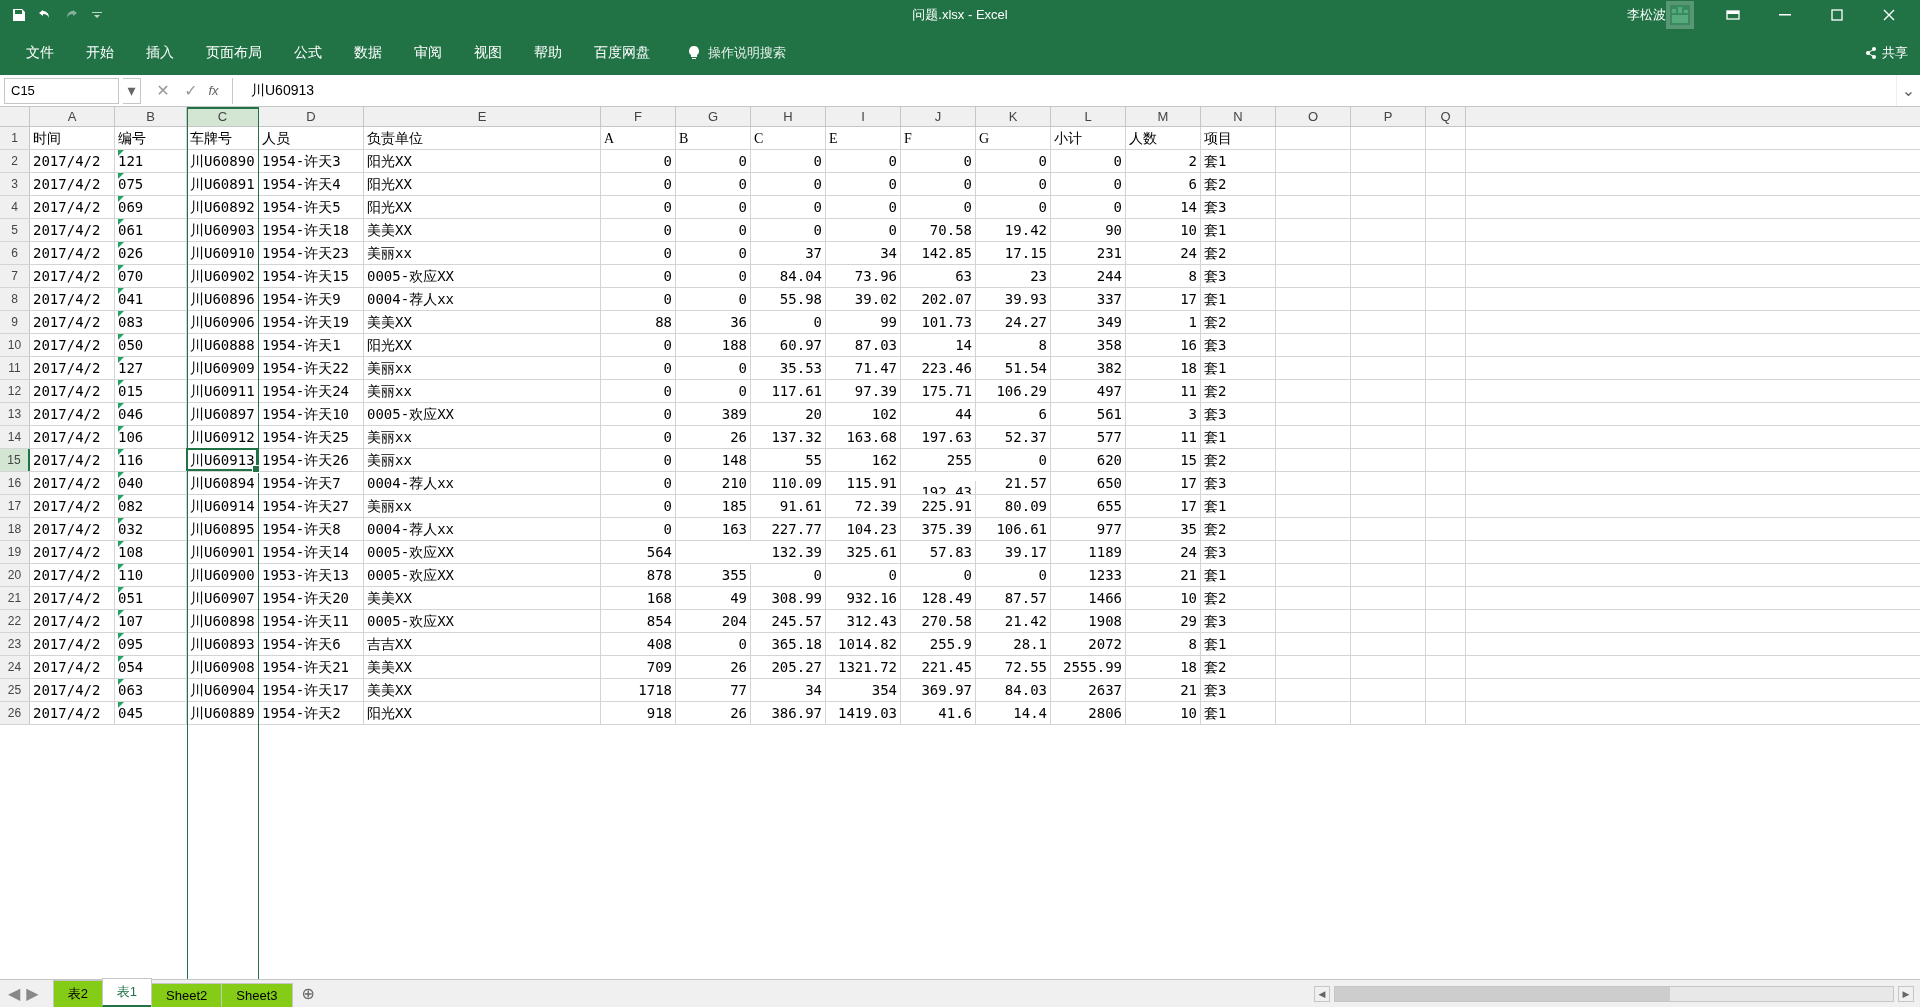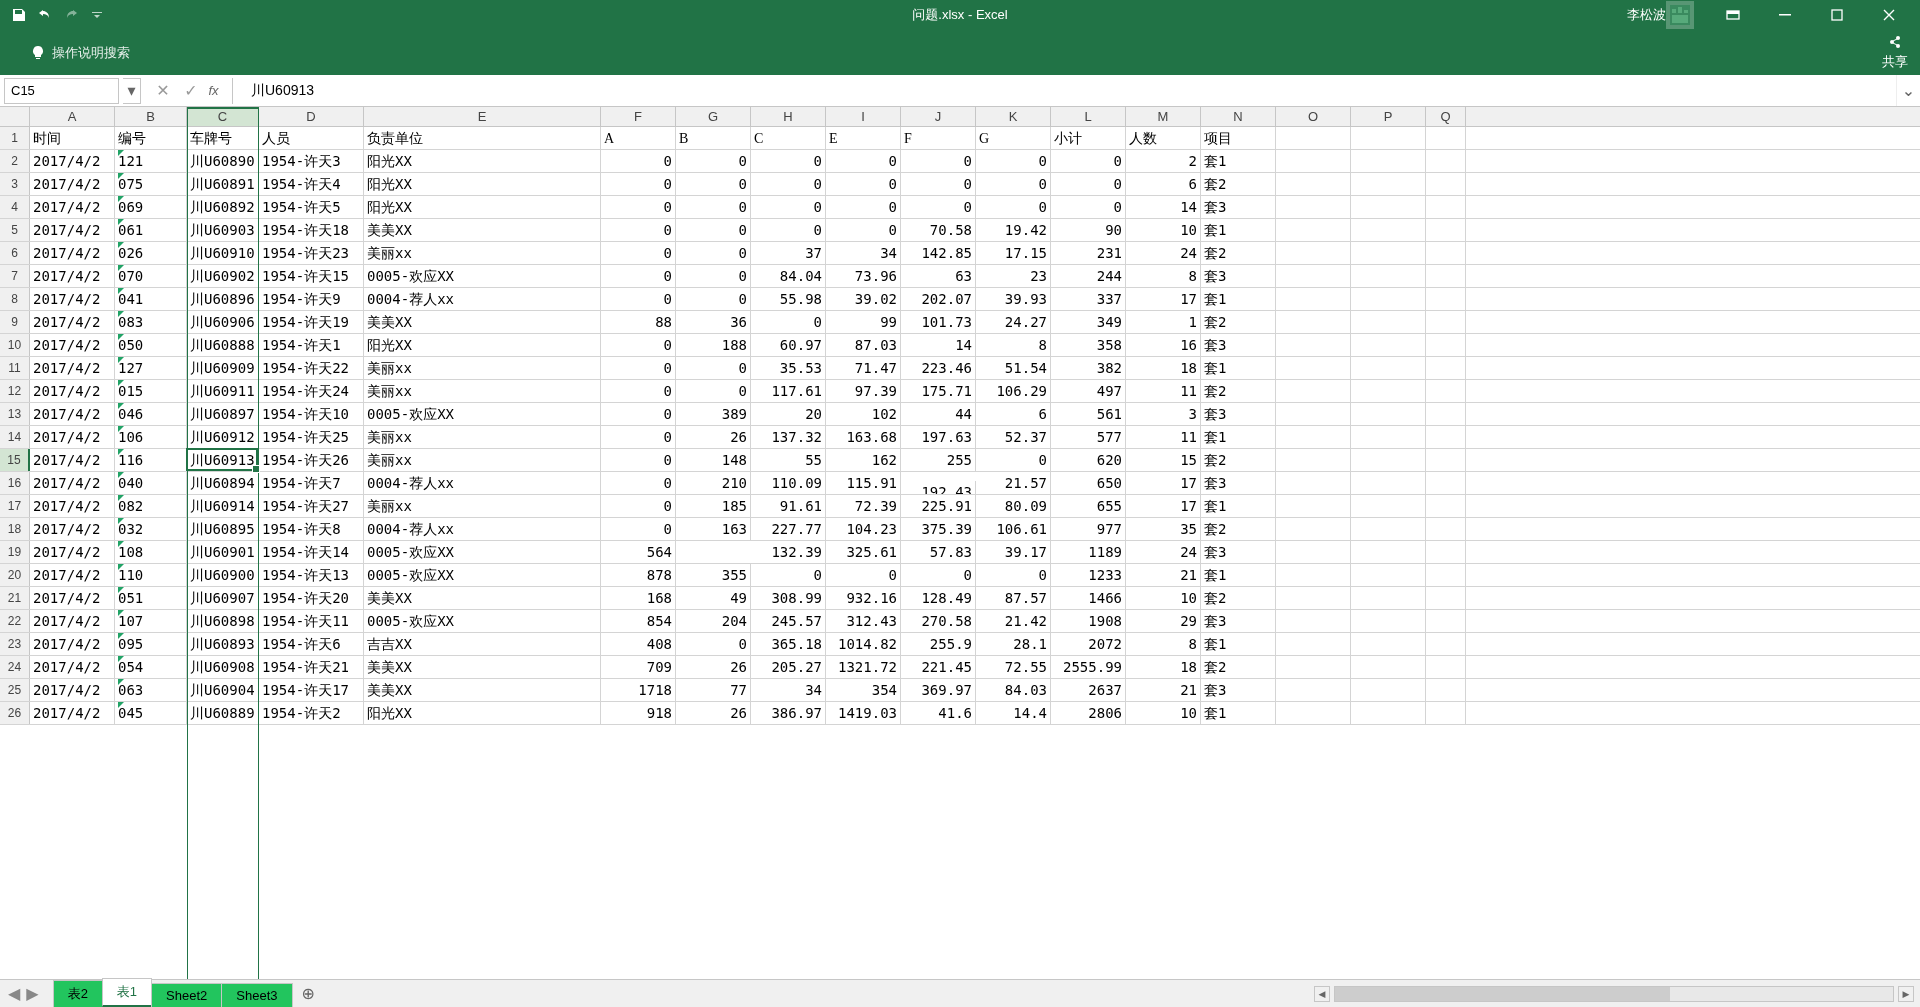--- a/index.html
+++ b/index.html
@@ -12,21 +12,21 @@
 .title-right { position: absolute; right: 0; display: flex; align-items: center; gap: 6px; padding-right: 8px; }
 .user-box { display:flex; align-items:center; gap:0; padding: 0 10px; }
 .user-name { font-size: 13px; }
 .user-avatar { width: 28px; height: 28px; background: rgba(255,255,255,0.25); display:flex; align-items:center; justify-content:center; }
 .win-btn { width: 46px; height: 30px; display: flex; align-items: center; justify-content: center; cursor: pointer; }
 
 .ribbon { background: #217346; height: 45px; display: flex; align-items: center; padding: 0 10px; color: #fff; position: relative; }
 .ribbon-tab { padding: 0 16px; height: 45px; display: flex; align-items: center; font-size: 14px; cursor: pointer; }
 .tell-me { display:flex; align-items:center; gap:6px; margin-left: 20px; font-size: 13px; color: rgba(255,255,255,0.9); }
 .bulb-icon { width:16px; height:16px; }
-.share { position: absolute; right: 12px; font-size: 13px; display: flex; align-items: center; gap: 4px; cursor: pointer; flex-direction: column; }
+.share { position: absolute; right: 12px; font-size: 13px; display: flex; align-items: center; gap: 4px; cursor: pointer; }
 
 .formula-bar { height: 32px; display: flex; align-items: center; border-bottom: 1px solid #c6c6c6; background: #fff; }
 .name-box { width: 115px; height: 26px; border: 1px solid #c6c6c6; margin: 0 4px; padding: 2px 6px; font-size: 13px; display: flex; align-items: center; background:#fff; }
 .name-box-dd { width: 18px; height:26px; border:1px solid #c6c6c6; border-left:none; display:flex; align-items:center; justify-content:center; color:#666; }
 .fb-btns { display: flex; align-items: center; gap: 0; margin: 0 8px; }
 .fb-btn { width: 28px; height: 26px; display:flex; align-items:center; justify-content:center; color:#999; }
 .fx-label { font-style: italic; font-size: 13px; color: #666; padding-right: 10px; border-right: 1px solid #c6c6c6; }
 .formula-input { flex: 1; padding: 0 10px; font-size: 14px; border: none; outline: none; height: 100%; }
 .fb-expand { width: 24px; display:flex; align-items:center; justify-content:center; color:#666; border-left:1px solid #eee; height:100%; }
 
@@ -51,21 +51,21 @@
 
 .col-outline { position:absolute; pointer-events:none; border-left:1px solid #217346; border-right:1px solid #217346; top:0; bottom:0; }
 
 .cell-select { position:absolute; border:2px solid #217346; pointer-events:none; }
 .cell-select::after { content:''; position:absolute; right:-4px; bottom:-4px; width:6px; height:6px; background:#217346; border:1px solid #fff; }
 
 .sheet-tabs { position: absolute; bottom:0; left:0; right:0; height: 28px; background: #f0f0f0; border-top: 1px solid #c6c6c6; display:flex; align-items:center; }
 .tab-nav { display:flex; align-items:center; padding: 0 8px; gap: 6px; color:#888; }
 .tab-nav span { cursor:pointer; }
 .tabs-wrap { display:flex; align-items:flex-end; height:100%; margin-left: 6px; }
-.sheet-tab { padding: 4px 14px; font-size: 13px; border: 1px solid #c6c6c6; border-bottom:none; background:#22c55e; border-radius: 0 0 0 0; margin-right: -1px; cursor:pointer; }
+.sheet-tab { padding: 4px 14px; font-size: 13px; border: 1px solid #c6c6c6; border-bottom:none; background:#84cc16; border-radius: 0 0 0 0; margin-right: -1px; cursor:pointer; }
 .sheet-tab.active { background:#fff; border-bottom: 2px solid #217346; color:#217346; font-weight:500; }
 .tab-add { padding: 4px 10px; color:#666; cursor:pointer; }
 .hscroll-area { flex:1; display:flex; align-items:center; justify-content:flex-end; padding: 0 6px; gap:4px; }
 .hscroll-bar { flex:1; max-width: 560px; height:16px; background:#e8e8e8; border:1px solid #c6c6c6; position:relative; }
 .hscroll-thumb { position:absolute; left:0; top:0; bottom:0; width:60%; background:#cdcdcd; }
 .scroll-btn { width:16px; height:16px; border:1px solid #c6c6c6; background:#f0f0f0; display:flex; align-items:center; justify-content:center; font-size:9px; color:#666; cursor:pointer; }
 </style>
 </head>
 <body>
 
@@ -121,20 +121,32 @@
       </div>
     <div class="win-btn win-close">
         <svg width="12" height="12" viewBox="0 0 12 12">
           <path d="M1 1l10 10M11 1L1 11" stroke="#fff" stroke-width="1.4"></path>
         </svg>
       </div>
   </div>
 </div>
 
 <div class="ribbon">
+  <div id="ribbon-tabs" style="display:flex">
+      <div class="ribbon-tab">文件</div>
+      <div class="ribbon-tab">开始</div>
+      <div class="ribbon-tab">插入</div>
+      <div class="ribbon-tab">页面布局</div>
+      <div class="ribbon-tab">公式</div>
+      <div class="ribbon-tab">数据</div>
+      <div class="ribbon-tab">审阅</div>
+      <div class="ribbon-tab">视图</div>
+      <div class="ribbon-tab">帮助</div>
+      <div class="ribbon-tab">百度网盘</div>
+    </div>
   <div class="tell-me">
     <svg class="bulb-icon" viewBox="0 0 16 16">
         <path fill="#fff" d="M8 1a5 5 0 0 0-3 9v2h6v-2a5 5 0 0 0-3-9zm-2 12h4v1H6z"></path>
       </svg>
     <span>操作说明搜索</span>
   </div>
   <div class="share">
     <svg width="14" height="14" viewBox="0 0 14 14">
         <circle cx="4" cy="7" r="2" fill="#fff"></circle>
         <circle cx="10" cy="3" r="2" fill="#fff"></circle>
@@ -559,21 +571,21 @@
         <div class="cell cell-rel" style="width: 75px;">套3</div>
         <div class="cell cell-rel" style="width: 75px;"></div>
         <div class="cell cell-rel" style="width: 75px;"></div>
         <div class="cell cell-rel" style="width: 40px;"></div>
       </div>
       <div class="row">
         <div class="row-h">20</div>
         <div class="cell cell-rel" style="width: 85px;">2017/4/2</div>
         <div class="cell cell-rel green-tri" style="width: 72px;">110</div>
         <div class="cell cell-rel" style="width: 72px;">川U60900</div>
-        <div class="cell cell-rel" style="width: 105px;">1954-许天13</div>
+        <div class="cell cell-rel" style="width: 105px;">1953-许天13</div>
         <div class="cell cell-rel" style="width: 237px;">0005-欢应XX</div>
         <div class="cell cell-rel num" style="width: 75px;">878</div>
         <div class="cell cell-rel num" style="width: 75px;">355</div>
         <div class="cell cell-rel num" style="width: 75px;">0</div>
         <div class="cell cell-rel num" style="width: 75px;">0</div>
         <div class="cell cell-rel num" style="width: 75px;">0</div>
         <div class="cell cell-rel num" style="width: 75px;">0</div>
         <div class="cell cell-rel num" style="width: 75px;">1233</div>
         <div class="cell cell-rel num" style="width: 75px;">21</div>
         <div class="cell cell-rel" style="width: 75px;">套1</div>

